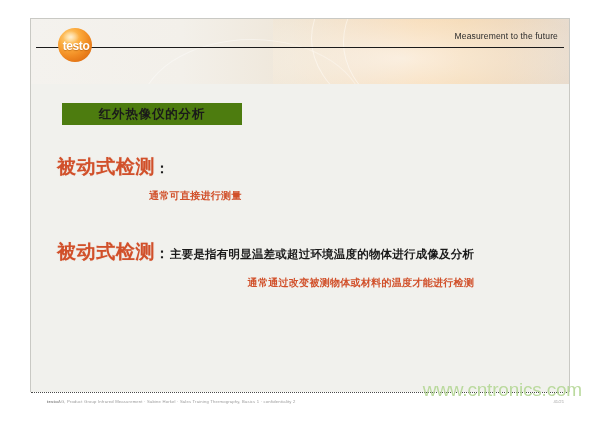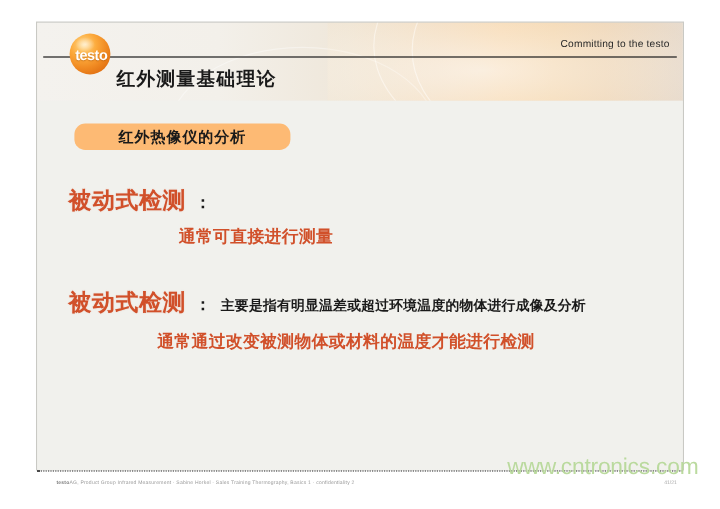--- a/index.html
+++ b/index.html
@@ -140,23 +140,22 @@
     left: 31px; top: 84px;
     width: 538px; height: 308px;
     background: #f1f1ed;
   }
 
   
   .subtitle-chip {
     position: absolute;
     left: 62px; top: 103px;
     width: 180px; height: 22px;
-    background: #fdba74;
+    background: #4d7c0f;
     z-index: 5;
-    border-radius: 9px;
   }
   .subtitle-text {
     position: absolute;
     left: 0; top: 0;
     width: 180px; height: 22px;
     line-height: 22px;
     text-align: center;
     font-family: "DejaVu Serif", "Liberation Serif", serif;
     font-weight: bold;
     font-size: 12.5px;
@@ -164,21 +163,20 @@
     letter-spacing: 0.8px;
   }
 
   
   .block { position: absolute; z-index: 5; }
 
   .block-head {
     display: flex;
     align-items: baseline;
     white-space: nowrap;
-    gap: 7px;
   }
   .lead-term {
     font-family: "DejaVu Serif", "Liberation Serif", serif;
     font-weight: bold;
     font-size: 19px;
     color: #d1502a;
     letter-spacing: 0.6px;
     text-shadow: 0 0 1px rgba(209,80,42,0.35);
   }
   .lead-colon {
@@ -191,31 +189,31 @@
   .lead-rest {
     font-family: "DejaVu Serif", "Liberation Serif", serif;
     font-weight: bold;
     font-size: 11.5px;
     color: #1a1a1a;
     letter-spacing: 0.2px;
   }
   .sub-note {
     font-family: "DejaVu Serif", "Liberation Serif", serif;
     font-weight: bold;
-    font-size: 14px;
+    font-size: 10px;
     color: #d1502a;
     letter-spacing: 0.3px;
     white-space: nowrap;
   }
 
   #block-passive { left: 57px; top: 154px; }
   #block-passive .sub-note { margin: 9px 0 0 92px; }
 
   #block-active { left: 57px; top: 239px; }
-  #block-active .sub-note { margin: 11px 0 0 74px; }
+  #block-active .sub-note { margin: 11px 0 0 74px; text-align: right; }
 
   
   .footer-rule {
     position: absolute;
     left: 31px; top: 392px;
     width: 538px; height: 0;
     border-top: 1px dotted #4a4a4a;
   }
   .footer-text {
     position: absolute;
@@ -260,23 +258,22 @@
     <div class="swoosh" style="left:20%; top:30%; width:42%; height:230%; border-color:rgba(255,255,255,0.38);"></div>
   </div>
 
   <div class="header-rule"></div>
 
   <div class="logo">
     <div class="logo-ball"></div>
     <div class="logo-word">testo</div>
   </div>
 
-  <div class="tagline">Committing to the testo</div>
-
-  <div class="slide-title">红外测量基础理论</div>
+  <div class="tagline">Measurement to the future</div>
+
 
   <div class="slide-body"></div>
 
   <div class="subtitle-chip">
     <div class="subtitle-text">红外热像仪的分析</div>
   </div>
 
   <div class="block" id="block-passive">
     <div class="block-head">
       <span class="lead-term">被动式检测</span>

